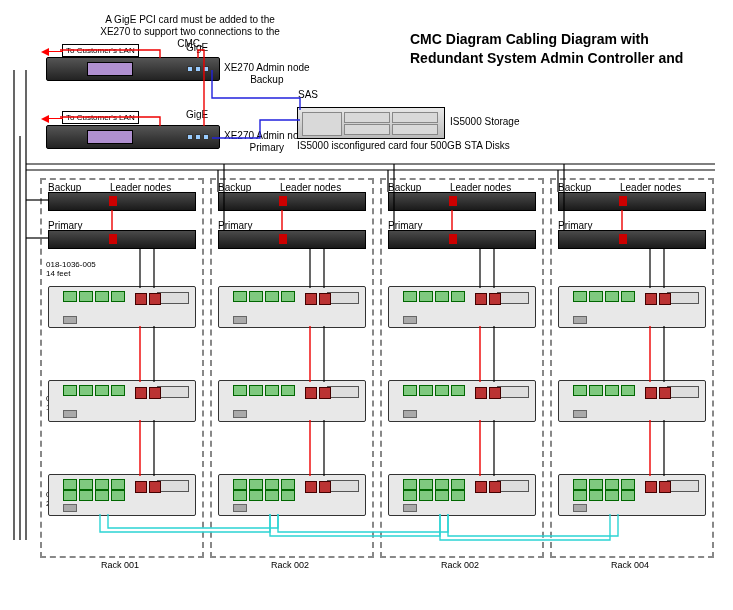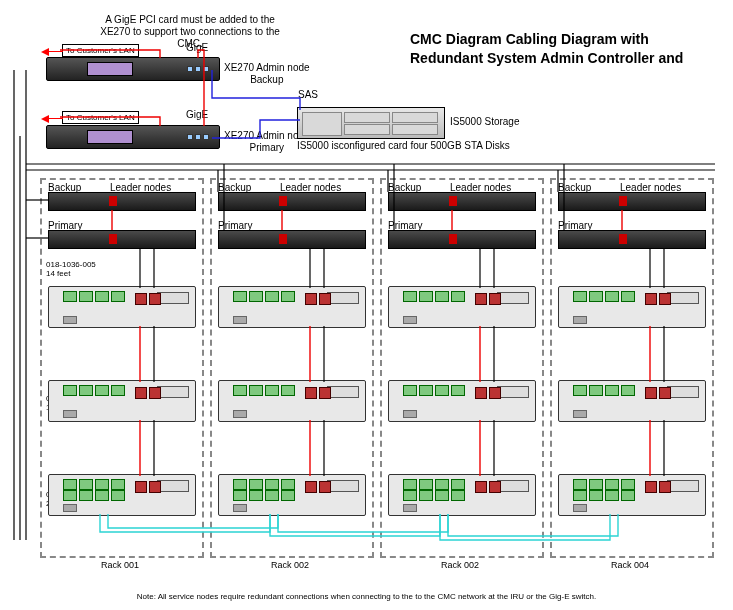--- a/index.html
+++ b/index.html
@@ -315,21 +315,20 @@
       <div class="mg"></div>
     <div class="rj" style="left:86px;top:6px"></div>
       <div class="rj" style="left:100px;top:6px"></div>
   </div>
 
   <div class="rack-label" style="left:50px;top:560px">Rack 001</div>
   <div class="rack-label" style="left:220px;top:560px">Rack 002</div>
   <div class="rack-label" style="left:390px;top:560px">Rack 002</div>
   <div class="rack-label" style="left:560px;top:560px">Rack 004</div>
 
-  <div class="footnote" style="left:0;top:592px">Note: All service nodes require redundant connections when connecting to the to the CMC network at the IRU or the Gig-E switch.</div>
 
   <svg class="wires">
 
     <path class="wR" d="M60 50 L160 50 L160 58"></path>
     <path class="wR" d="M60 117 L160 117 L160 126"></path>
 
     <path class="wR" d="M198 58 L198 50 L204 50 L204 126"></path>
 
     <path class="wB" d="M212 70 L212 98 L300 98 L300 110"></path>
     <path class="wB" d="M212 138 L260 138 L260 120 L300 120"></path>

